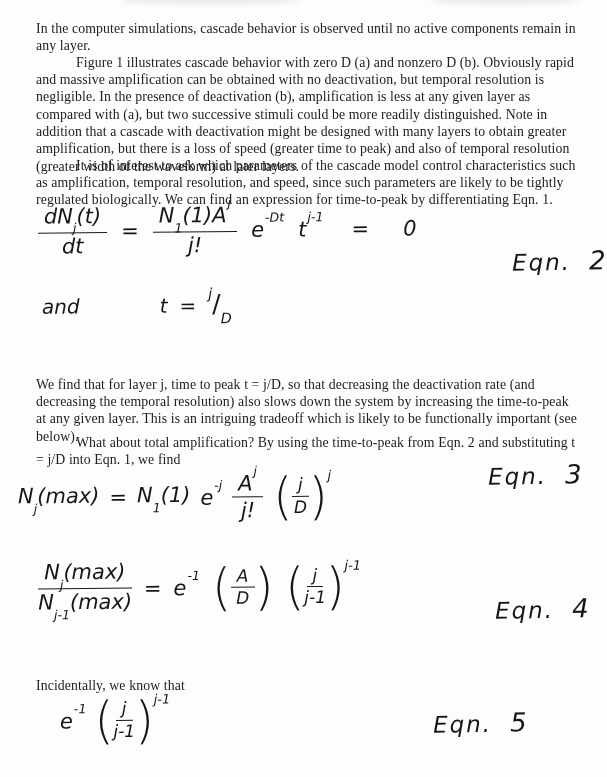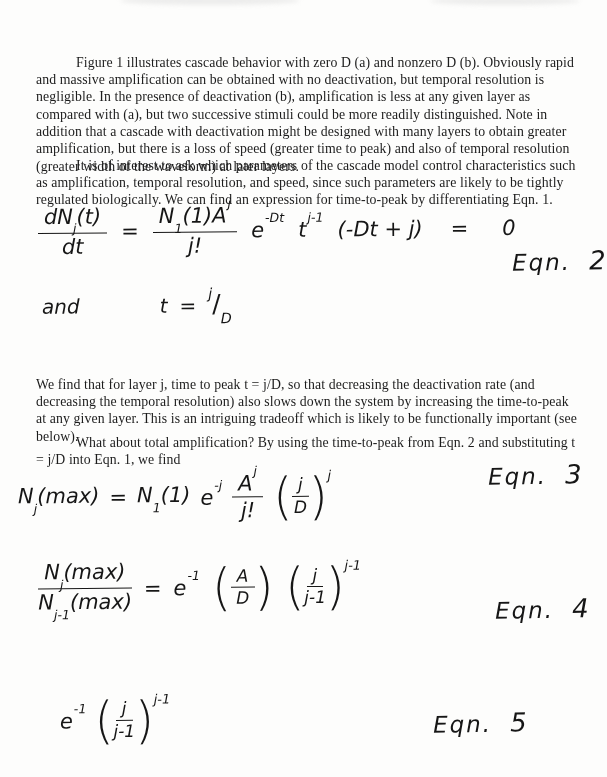--- a/index.html
+++ b/index.html
@@ -57,36 +57,36 @@
   .eqlabel .num{margin-left:18px;font-size:26px;}
 </style>
 </head>
 <body>
 
 <div class="page">
 
   <div class="smudge a"></div>
   <div class="smudge b"></div>
 
+  <p class="para" style="top:6px;">In the computer simulations, cascade behavior is observed until no active components remain in any layer.</p>
   <p class="para indent" style="top:40px;">Figure 1 illustrates cascade behavior with zero D (a) and nonzero D (b). Obviously rapid and massive amplification can be obtained with no deactivation, but temporal resolution is negligible. In the presence of deactivation (b), amplification is less at any given layer as compared with (a), but two successive stimuli could be more readily distinguished. Note in addition that a cascade with deactivation might be designed with many layers to obtain greater amplification, but there is a loss of speed (greater time to peak) and also of temporal resolution (greater width of the waveform) at later layers.</p>
   <p class="para indent" style="top:143px;">It is of interest to ask which parameters of the cascade model control characteristics such as amplification, temporal resolution, and speed, since such parameters are likely to be tightly regulated biologically. We can find an expression for time-to-peak by differentiating Eqn. 1.</p>
 
   <div class="eq" style="top:203px;left:38px;gap:14px;">
     <span class="frac">
       <span class="fnum"><span>dN</span><span class="sub">j</span><span>(t)</span></span>
       <span class="fden">dt</span>
     </span>
     <span class="atom">=</span>
     <span class="frac">
       <span class="fnum"><span>N</span><span class="sub">1</span><span>(1)A</span><span class="sup">j</span></span>
       <span class="fden">j!</span>
     </span>
     <span class="atom"><span>e</span><span class="sup">-Dt</span></span>
     <span class="atom"><span>t</span><span class="sup">j-1</span></span>
-    <span class="atom">(-Dt + j)</span>
     <span class="atom" style="margin-left:14px;">=</span>
     <span class="atom" style="margin-left:20px;">0</span>
   </div>
   <div class="eqlabel" style="top:246px;left:512px;">
     <span>Eqn.</span><span class="num">2</span>
   </div>
 
   <div class="eq" style="top:290px;left:42px;font-size:20px;">
     <span class="atom gapword">and</span>
     <span class="atom">t</span>
@@ -143,20 +143,21 @@
           <span class="fden">j-1</span>
         </span>
       <span class="bp">)</span>
       <span class="psup">j-1</span>
     </span>
   </div>
   <div class="eqlabel" style="top:594px;left:495px;">
     <span>Eqn.</span><span class="num">4</span>
   </div>
 
+  <p class="para" style="top:663px;">Incidentally, we know that</p>
 
   <div class="eq" style="top:700px;left:60px;gap:8px;">
     <span class="atom"><span>e</span><span class="sup">-1</span></span>
     <span class="pgroup">
       <span class="bp">(</span>
       <span class="frac small">
           <span class="fnum">j</span>
           <span class="fden">j-1</span>
         </span>
       <span class="bp">)</span>

